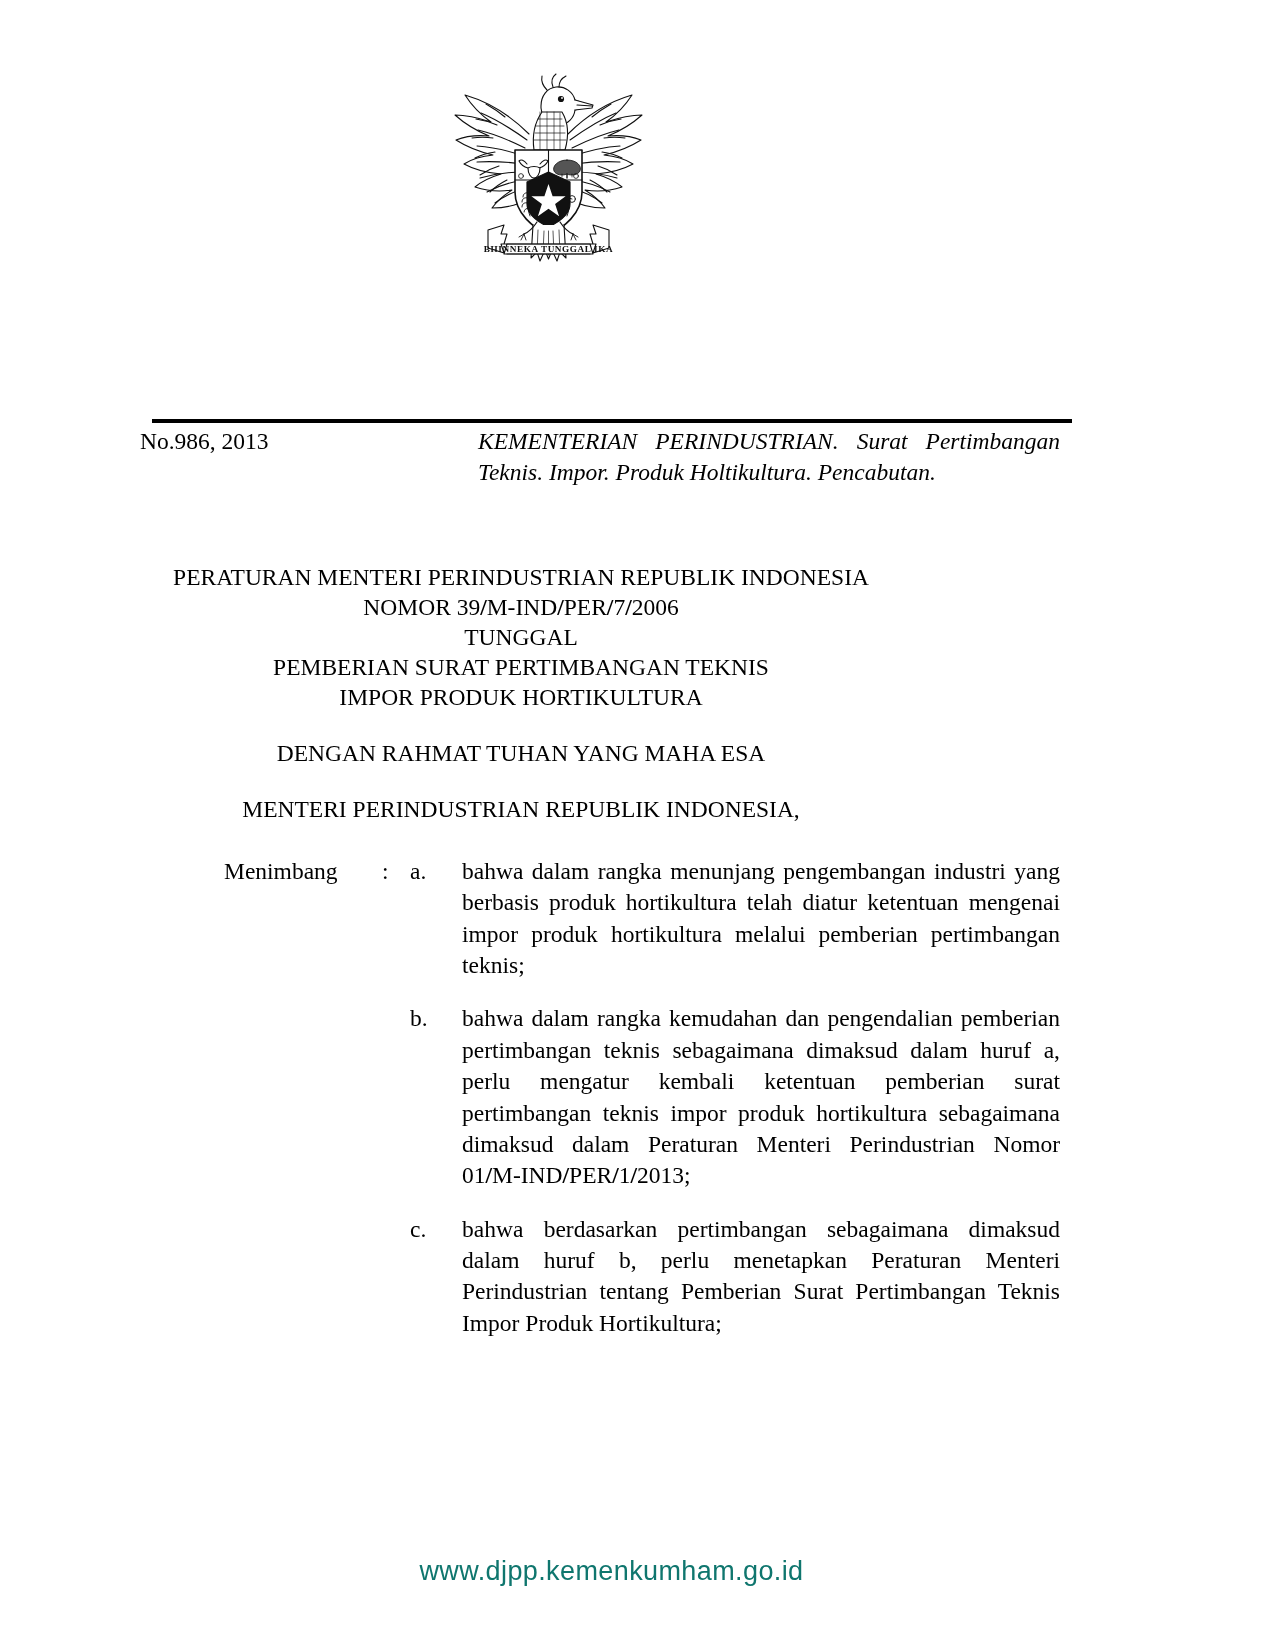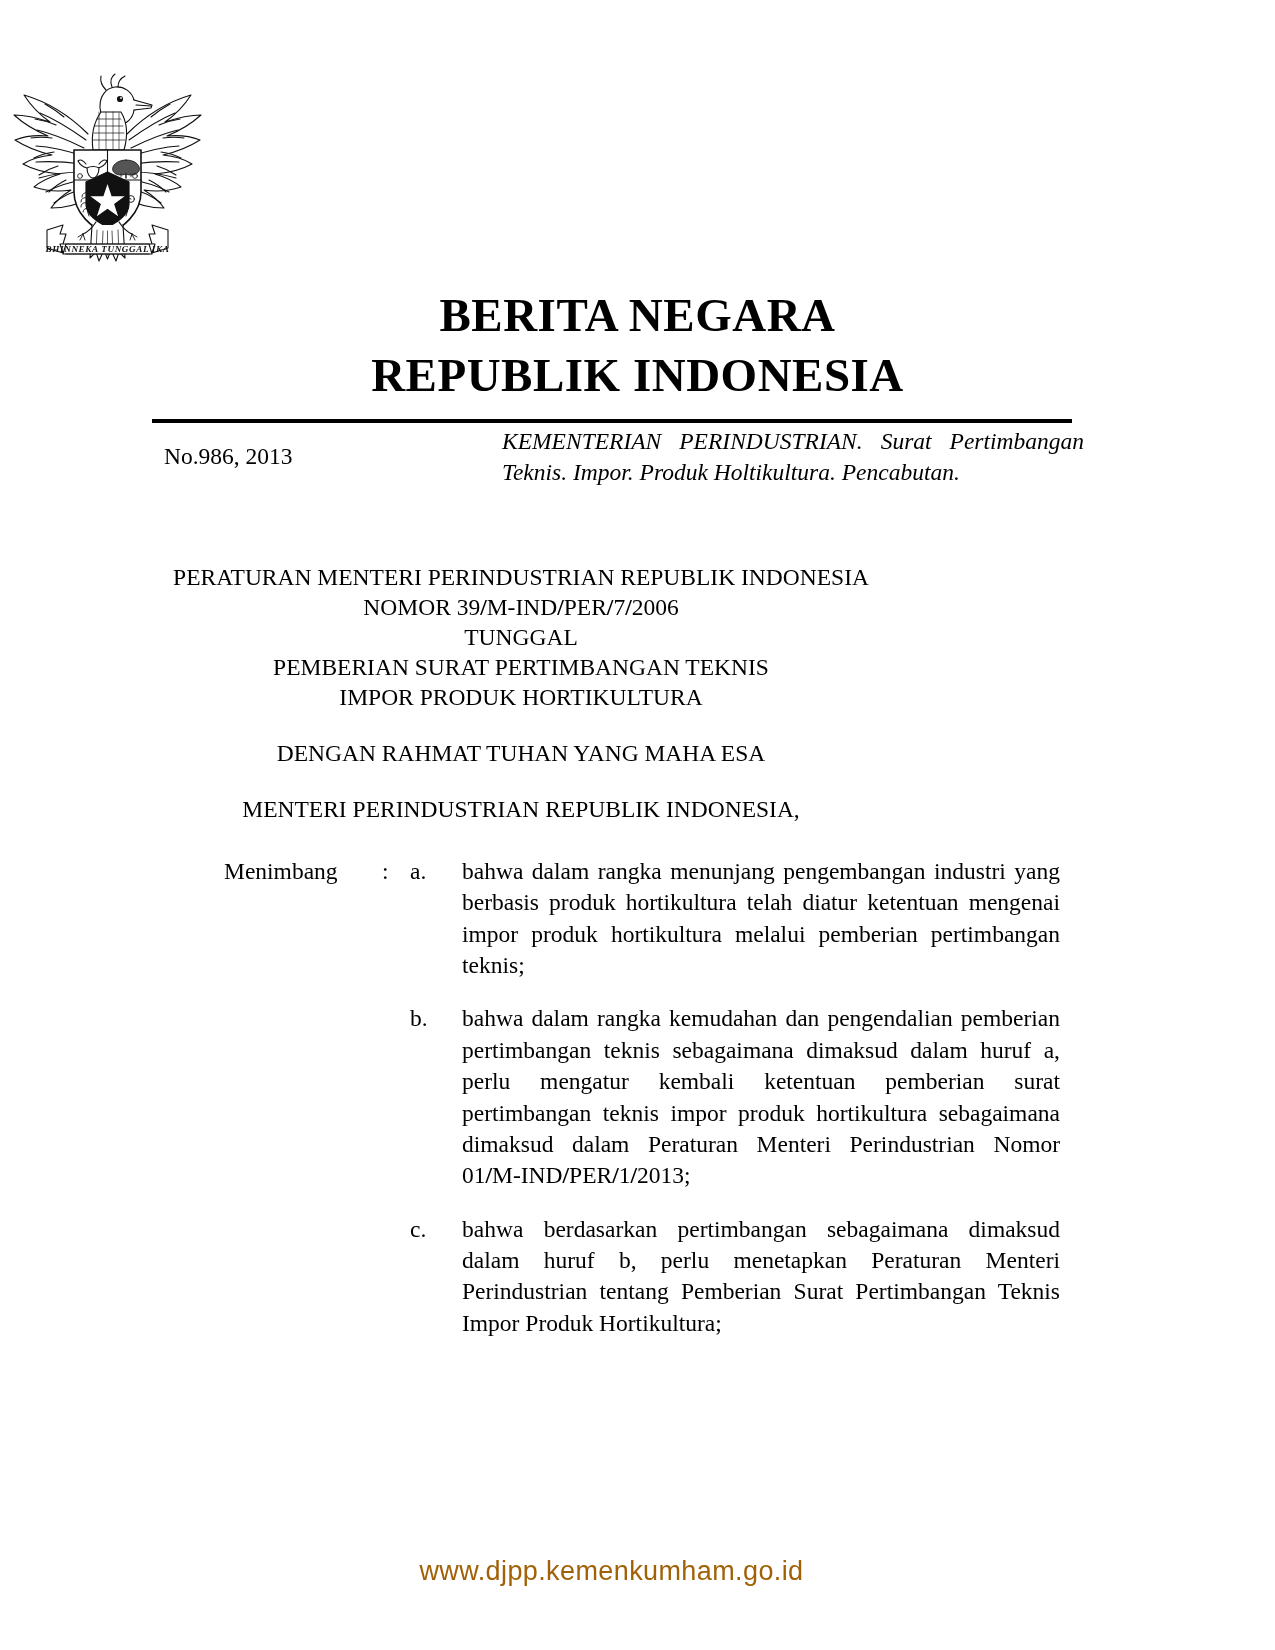--- a/index.html
+++ b/index.html
@@ -22,22 +22,21 @@
     width: 1275px;
     height: 1650px;
   }
 
   
   .emblem-wrap {
     position: absolute;
     left: 0;
     top: 62px;
     width: 1097px;
-    text-align: left;
-    font-style: italic;
+    text-align: center;
   }
   .emblem {
     display: inline-block;
     width: 215px;
     height: 212px;
   }
 
   
   .masthead {
     position: absolute;
@@ -57,25 +56,25 @@
     left: 152px;
     top: 419px;
     width: 920px;
     height: 0;
     border-top: 4px solid #000;
   }
 
   
   .meta {
     position: absolute;
-    left: 164px;
+    left: 140px;
     top: 426px;
     width: 920px;
     display: flex;
-    align-items: center;
+    align-items: flex-start;
     font-size: 23.5px;
     line-height: 1.30;
   }
   .meta-no {
     width: 338px;
     flex: 0 0 338px;
     text-align: left;
     white-space: nowrap;
   }
   .meta-subject {
@@ -145,21 +144,21 @@
   .watermark {
     position: absolute;
     left: 0;
     top: 1556px;
     width: 1275px;
     text-align: center;
     padding-right: 52px;
     box-sizing: border-box;
     font-family: "Liberation Sans", "DejaVu Sans", sans-serif;
     font-size: 27px;
-    color: #a16207;
+    color: #0f766e;
     letter-spacing: 0.4px;
   }
 </style>
 </head>
 <body>
 
 <div class="page">
 
   <div class="emblem-wrap">
     <svg class="emblem" viewBox="0 0 215 212" aria-hidden="true">
@@ -288,24 +287,20 @@
 
         <path d="M47 168 L63 163 L60 172 L66 172 L63 182 L152 182 L149 172 L155 172 L152 163 L168 168
                  L168 186 L152 191 L155 182 L149 182 L152 192 L63 192 L66 182 L60 182 L63 191 L47 186 Z" fill="#fff" stroke="#111" stroke-width="1.1"></path>
         <path d="M66 182 L149 182" stroke-width="0.8"></path>
         <path d="M66 192 L149 192" stroke-width="0.8"></path>
         <text x="107.5" y="190" font-family="'Liberation Serif', serif" font-size="9.2" font-weight="bold" letter-spacing="0.6" text-anchor="middle" fill="#111" stroke="none">BHINNEKA TUNGGAL IKA</text>
       </g>
     </svg>
   </div>
 
-  <div class="masthead">
-    <span class="line1">BERITA NEGARA</span>
-    <span class="line2">REPUBLIK INDONESIA</span>
-  </div>
 
   <div class="rule"></div>
 
   <div class="meta">
     <div class="meta-no">No.986, 2013</div>
     <div class="meta-subject">KEMENTERIAN PERINDUSTRIAN. Surat Pertimbangan Teknis. Impor. Produk Holtikultura. Pencabutan.</div>
   </div>
 
   <div class="title-block">
     <span class="tline">PERATURAN MENTERI PERINDUSTRIAN REPUBLIK INDONESIA</span>

